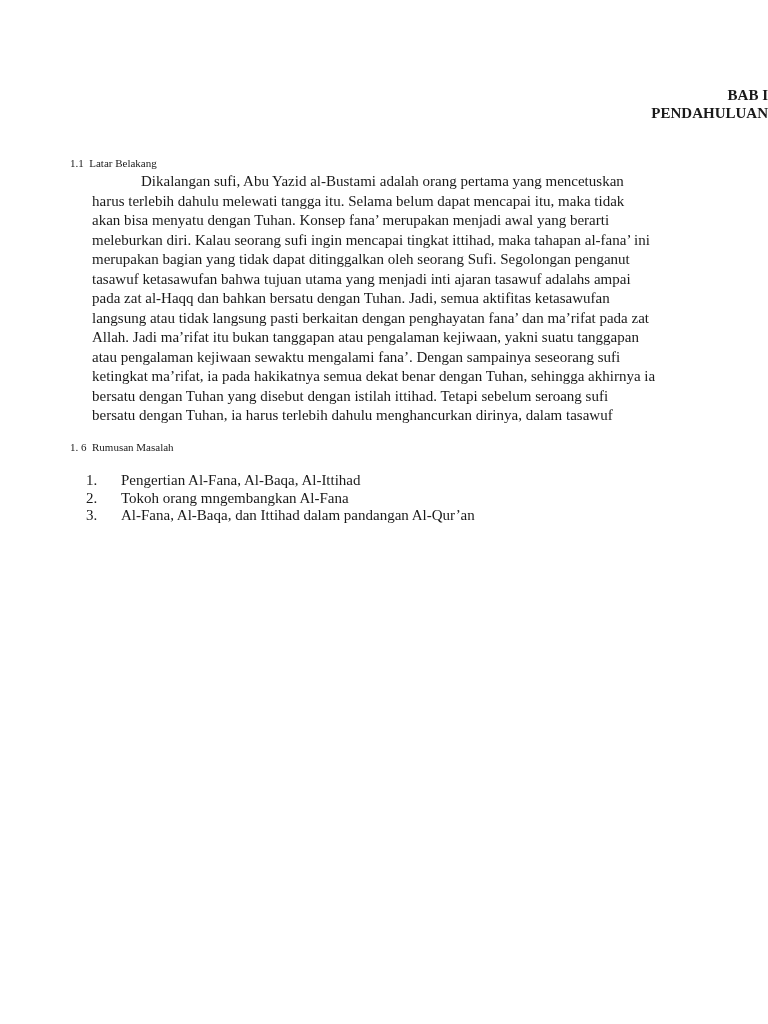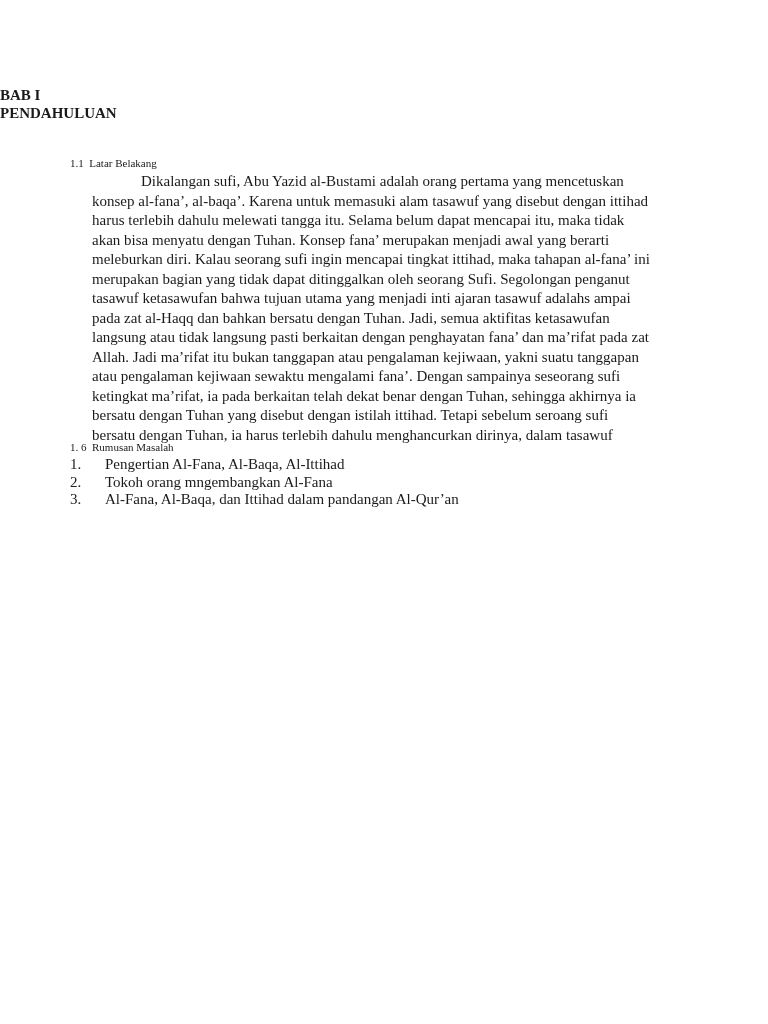--- a/index.html
+++ b/index.html
@@ -18,21 +18,21 @@
     .page {
       position: absolute;
       left: 0; top: 0;
       width: 768px; height: 1024px;
       background: #ffffff;
     }
     .chapter {
       position: absolute;
       left: 0;
       width: 768px;
-      text-align: left;
+      text-align: right;
       font-weight: bold;
       font-size: 15px;
       line-height: 18px;
       top: 86px;
     }
     .chapter div { height: 18px; }
     .section-heading {
       position: absolute;
       left: 70px;
       font-size: 11px;
@@ -54,21 +54,21 @@
       height: 19.5px;
     }
     .para .line.first { padding-left: 49px; }
     .section-2 { top: 438px; }
     .list {
       position: absolute;
       left: 70px;
       top: 456px;
       font-size: 15px;
       line-height: 17.5px;
-      margin: 0;
+      margin: 16px;
       padding: 0;
       list-style: none;
     }
     .list li {
       display: block;
       height: 17.5px;
       white-space: nowrap;
     }
     .list .num {
       display: inline-block;
@@ -82,31 +82,30 @@
 
   <div class="chapter">
     <div>BAB I</div>
     <div>PENDAHULUAN</div>
   </div>
 
   <div class="section-heading section-1">1.1  Latar Belakang</div>
 
   <div class="para">
     <span class="line first">Dikalangan sufi, Abu Yazid al-Bustami adalah orang pertama yang mencetuskan</span>
-    <span class="line">konsep al-fana’, al-baqa’. Karena untuk memasuki alam tasawuf yang disebut dengan ittihad</span>
     <span class="line">harus terlebih dahulu melewati tangga itu. Selama belum dapat mencapai itu, maka tidak</span>
     <span class="line">akan bisa menyatu dengan Tuhan. Konsep fana’ merupakan menjadi awal yang berarti</span>
     <span class="line">meleburkan diri. Kalau seorang sufi ingin mencapai tingkat ittihad, maka tahapan al-fana’ ini</span>
     <span class="line">merupakan bagian yang tidak dapat ditinggalkan oleh seorang Sufi. Segolongan penganut</span>
     <span class="line">tasawuf ketasawufan bahwa tujuan utama yang menjadi inti ajaran tasawuf adalahs ampai</span>
     <span class="line">pada zat al-Haqq dan bahkan bersatu dengan Tuhan. Jadi, semua aktifitas ketasawufan</span>
     <span class="line">langsung atau tidak langsung pasti berkaitan dengan penghayatan fana’ dan ma’rifat pada zat</span>
     <span class="line">Allah. Jadi ma’rifat itu bukan tanggapan atau pengalaman kejiwaan, yakni suatu tanggapan</span>
     <span class="line">atau pengalaman kejiwaan sewaktu mengalami fana’. Dengan sampainya seseorang sufi</span>
-    <span class="line">ketingkat ma’rifat, ia pada berkaitan telah dekat benar dengan Tuhan, sehingga akhirnya ia</span>
+    <span class="line">ketingkat ma’rifat, ia pada hakikatnya semua dekat benar dengan Tuhan, sehingga akhirnya ia</span>
     <span class="line">bersatu dengan Tuhan yang disebut dengan istilah ittihad. Tetapi sebelum seroang sufi</span>
     <span class="line">bersatu dengan Tuhan, ia harus terlebih dahulu menghancurkan dirinya, dalam tasawuf</span>
   </div>
 
   <div class="section-heading section-2">1. 6  Rumusan Masalah</div>
 
   <ul class="list">
     <li>
       <span class="num">1.</span><span>Pengertian Al-Fana, Al-Baqa, Al-Ittihad</span>
     </li>

